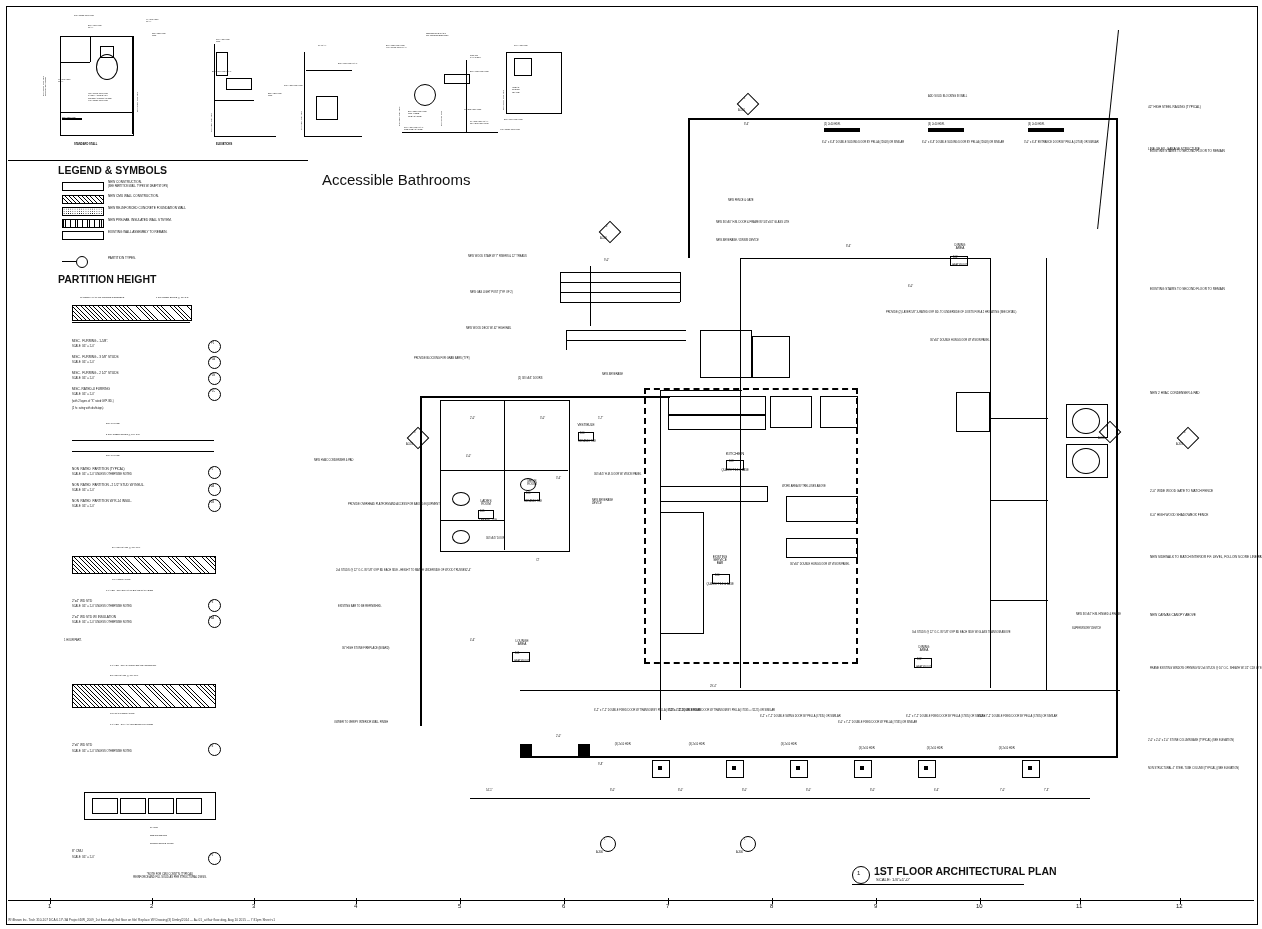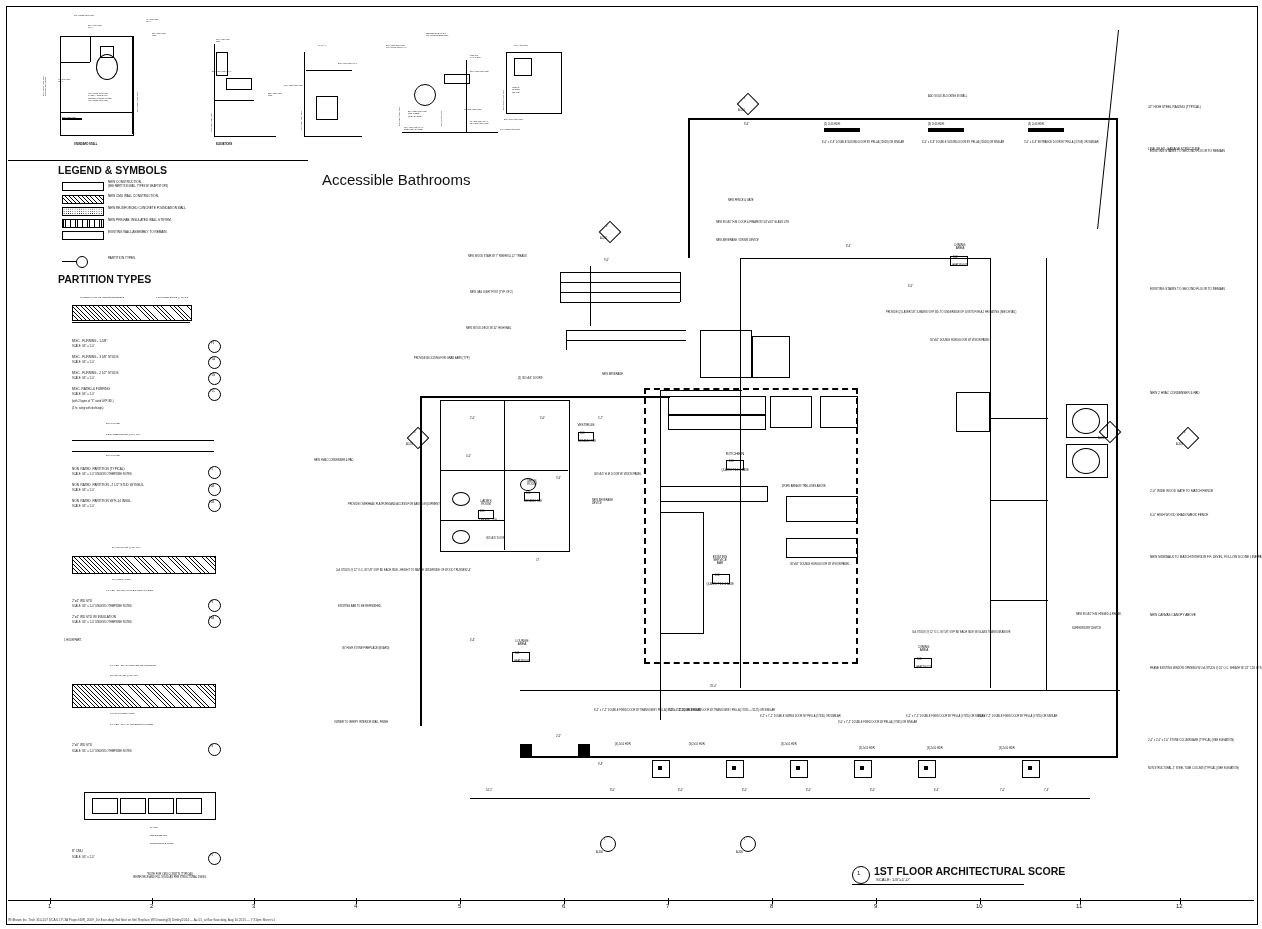--- a/index.html
+++ b/index.html
@@ -135,21 +135,21 @@
 
     <div class="box" style="left:62px;top:231px;width:40px;height:7px;background:#fff;"></div>
     <div class="txt t3" style="left:108px;top:231px;">EXISTING WALL ASSEMBLY TO REMAIN.</div>
 
     <div class="circ" style="left:76px;top:256px;width:10px;height:10px;"></div>
     <div class="ln hl" style="left:62px;top:261px;width:14px;"></div>
     <div class="txt t3" style="left:108px;top:257px;">PARTITION TYPES.</div>
   </div>
 
   <div>
-    <div class="txt t10 bold" style="left:58px;top:274px;">PARTITION TYPES</div>
+    <div class="txt t10 bold" style="left:58px;top:274px;">PARTITION HEIGHT</div>
 
     <div class="txt t2" style="left:80px;top:296px;">MASONRY WALL OR POURED CONCRETE</div>
     <div class="txt t2" style="left:156px;top:296px;">1-5/8" STEEL STUDS @ 16" O.C.</div>
 
     <div class="hatch" style="left:72px;top:305px;width:118px;height:14px;"></div>
     <div class="ln hl" style="left:72px;top:322px;width:118px;"></div>
     <div class="txt t3" style="left:72px;top:340px;">MISC.  FURRING - 1-5/8".</div>
     <div class="txt t25" style="left:72px;top:346px;">SCALE: 3/4" = 1'-0"</div>
     <div class="circ" style="left:208px;top:340px;width:11px;height:11px;"></div>
     <div class="txt t25" style="left:211px;top:343px;">P1</div>
@@ -473,21 +473,21 @@
     <div class="circ" style="left:600px;top:836px;width:14px;height:14px;"></div>
     <div class="txt t25" style="left:604px;top:839px;">1</div>
     <div class="txt t25" style="left:596px;top:852px;">A-300</div>
 
     <div class="circ" style="left:740px;top:836px;width:14px;height:14px;"></div>
     <div class="txt t25" style="left:744px;top:839px;">1</div>
     <div class="txt t25" style="left:736px;top:852px;">A-300</div>
 
     <div class="circ" style="left:852px;top:866px;width:16px;height:16px;"></div>
     <div class="txt t6" style="left:857px;top:870px;">1</div>
-    <div class="txt t10 bold" style="left:874px;top:866px;">1ST FLOOR ARCHITECTURAL SCORE</div>
+    <div class="txt t10 bold" style="left:874px;top:866px;">1ST FLOOR ARCHITECTURAL PLAN</div>
     <div class="txt t4" style="left:876px;top:878px;">SCALE: 1/4"=1'-0"</div>
     <div class="ln hl" style="left:852px;top:884px;width:172px;"></div>
   </div>
 
   <div class="bottombar"></div>
   <div>
     <div class="tick" style="left:50px;"></div>
       <div class="colnum" style="left:48px;">1</div>
     <div class="tick" style="left:152px;"></div>
       <div class="colnum" style="left:150px;">2</div>

